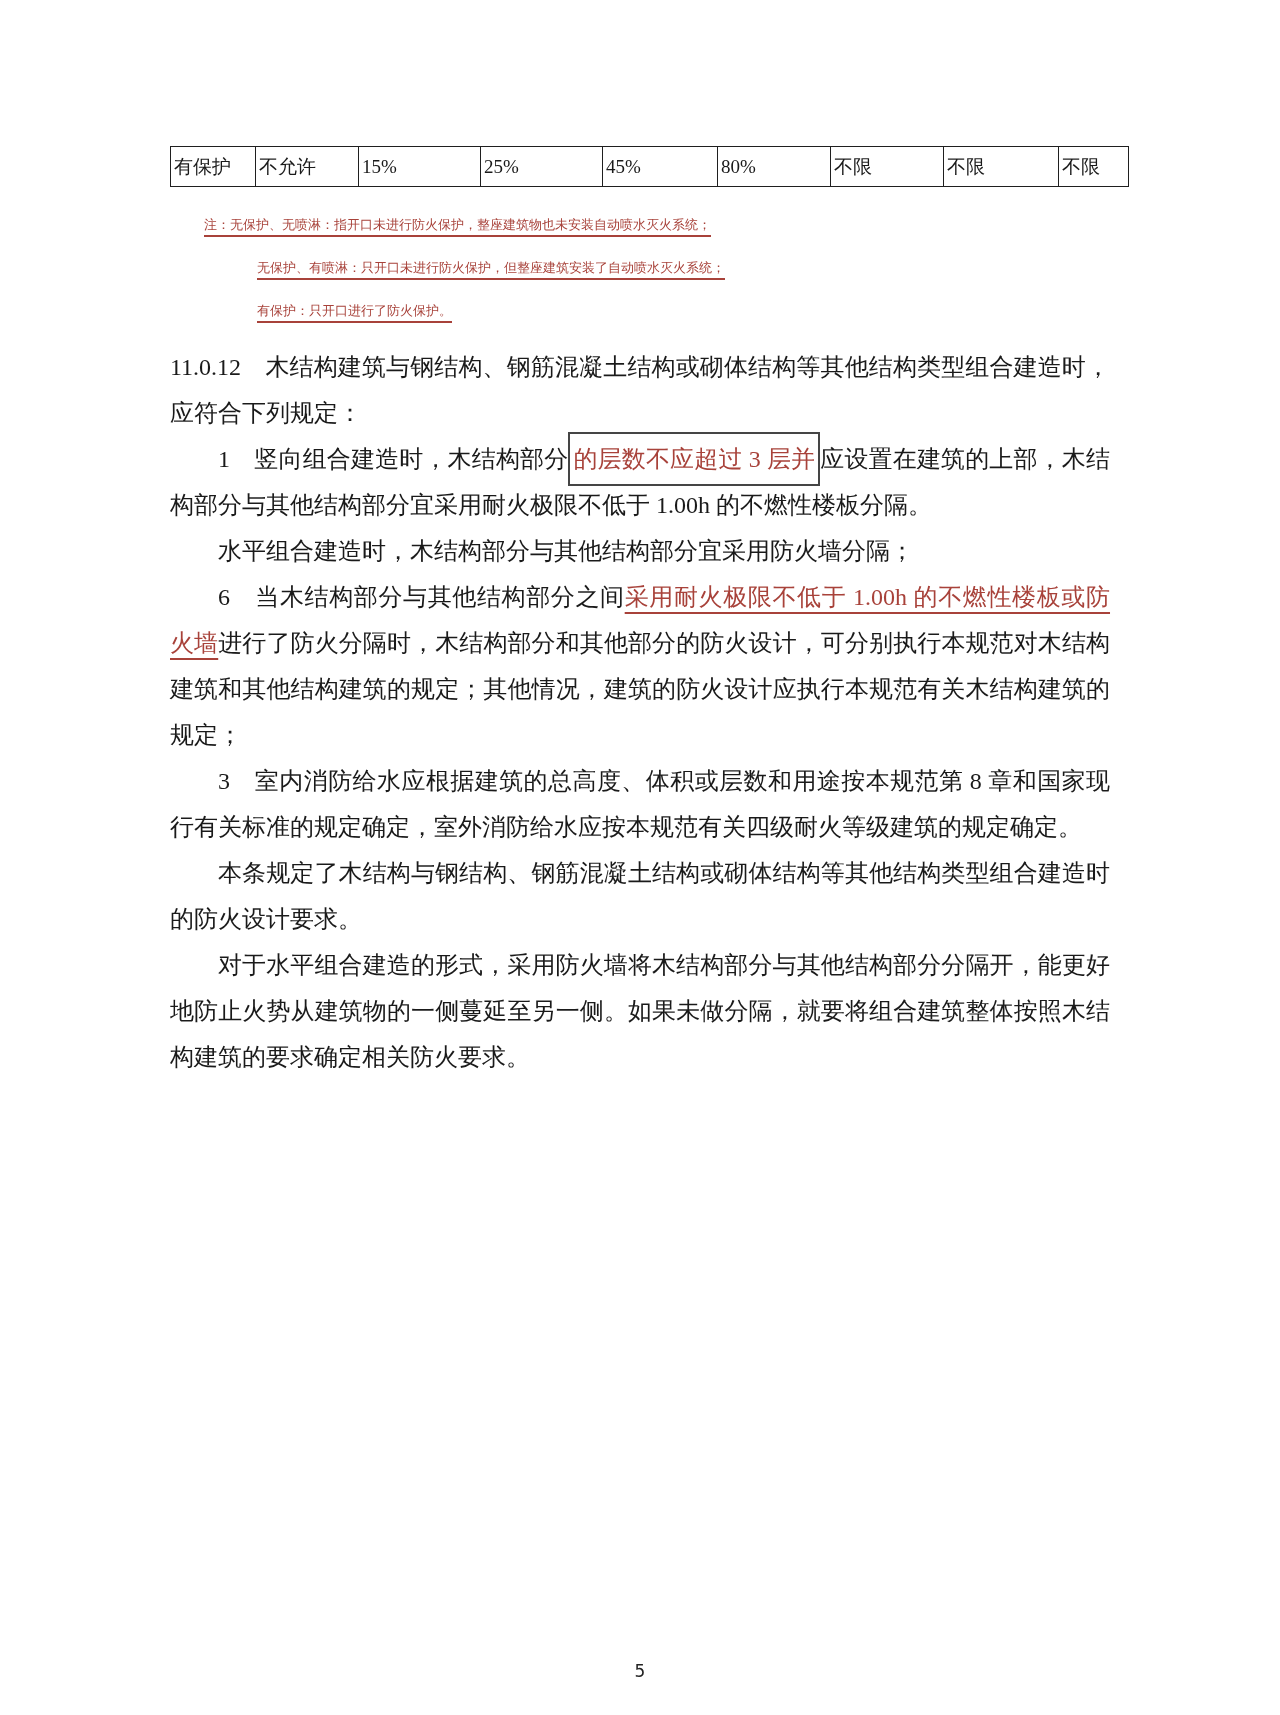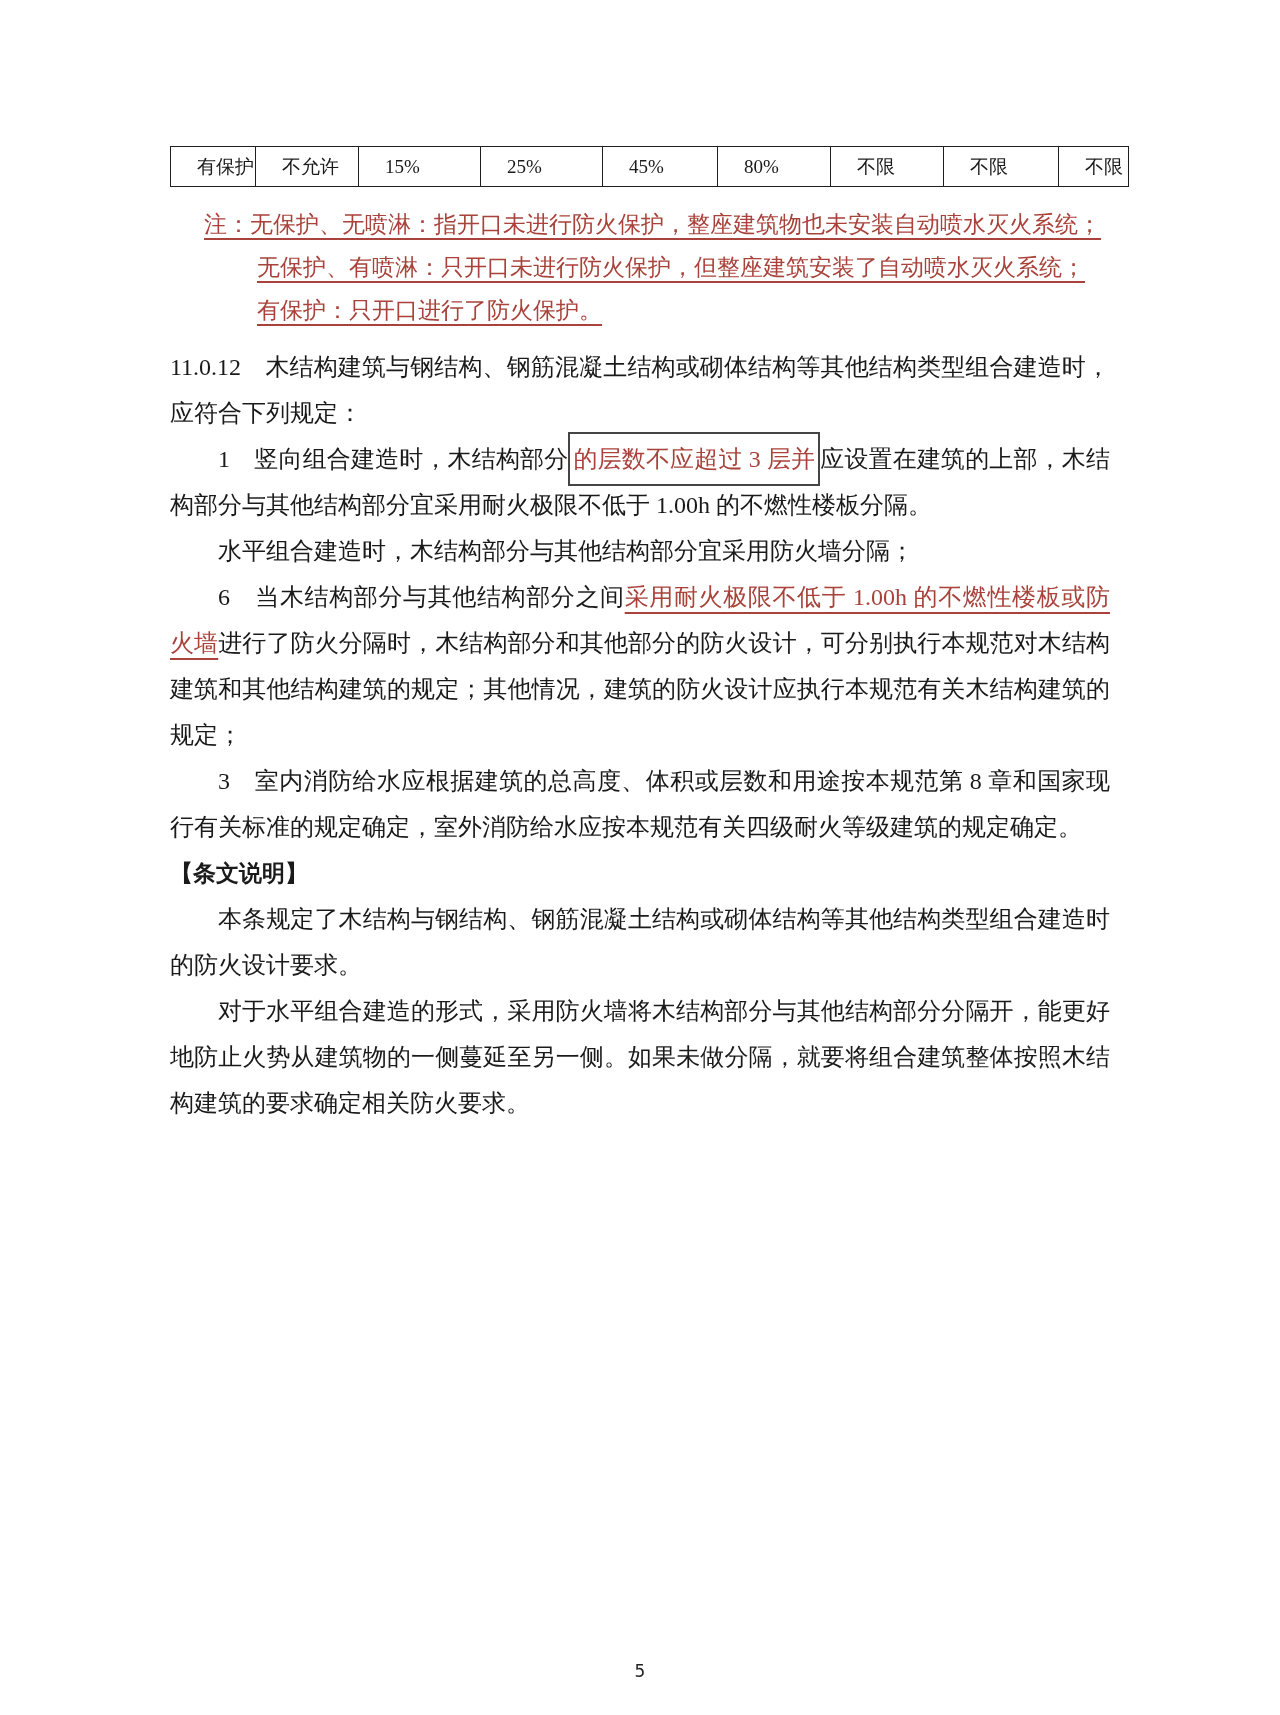--- a/index.html
+++ b/index.html
@@ -21,27 +21,27 @@
     position:absolute;left:170px;top:146px;width:958px;
   }
   
   table.fire-table{
     border-collapse:collapse;table-layout:fixed;width:958px;
   }
   table.fire-table td{
     border:1px solid #1f1f1f;
     height:40px;
     font-size:19px;
-    padding:4px 6px 4px 26px;
+    padding:4px 6px 4px 3px;
     vertical-align:middle;
     white-space:nowrap;
     overflow:hidden;
   }
   
-  .notes{margin-top:16px;margin-left:34px;font-size:23px;}
+  .notes{margin-top:16px;margin-left:34px;font-size:13px;}
   .note-line{line-height:43px;height:43px;}
   .note-line.indented{margin-left:53px;}
   .note-text{
     color:var(--red);
     text-decoration:underline;
     text-underline-offset:6px;
     text-decoration-thickness:1.5px;
   }
   
   .body-text{
@@ -140,21 +140,20 @@
       <p class="para flush">11.0.12　木结构建筑与钢结构、钢筋混凝土结构或砌体结构等其他结构类型组合建造时，应符合下列规定：</p>
 
       <p class="para"><span>1　竖向组合建造时，木结构部分</span><span class="inline-box">的层数不应超过 3 层并</span><span>应设置在建筑的上部，木结构部分与其他结构部分宜采用耐火极限不低于 1.00h 的不燃性楼板分隔。</span></p>
 
       <p class="para">水平组合建造时，木结构部分与其他结构部分宜采用防火墙分隔；</p>
 
       <p class="para"><span>6　当木结构部分与其他结构部分之间</span><span class="red-underline">采用耐火极限不低于 1.00h 的不燃性楼板或防火墙</span><span>进行了防火分隔时，木结构部分和其他部分的防火设计，可分别执行本规范对木结构建筑和其他结构建筑的规定；其他情况，建筑的防火设计应执行本规范有关木结构建筑的规定；</span></p>
 
       <p class="para">3　室内消防给水应根据建筑的总高度、体积或层数和用途按本规范第 8 章和国家现行有关标准的规定确定，室外消防给水应按本规范有关四级耐火等级建筑的规定确定。</p>
 
-      <p class="explain-heading">【条文说明】</p>
 
       <p class="para">本条规定了木结构与钢结构、钢筋混凝土结构或砌体结构等其他结构类型组合建造时的防火设计要求。</p>
 
 
       <p class="para">对于水平组合建造的形式，采用防火墙将木结构部分与其他结构部分分隔开，能更好地防止火势从建筑物的一侧蔓延至另一侧。如果未做分隔，就要将组合建筑整体按照木结构建筑的要求确定相关防火要求。</p>
 
     </div>
   </div>
 
   <div class="page-num">5</div>

